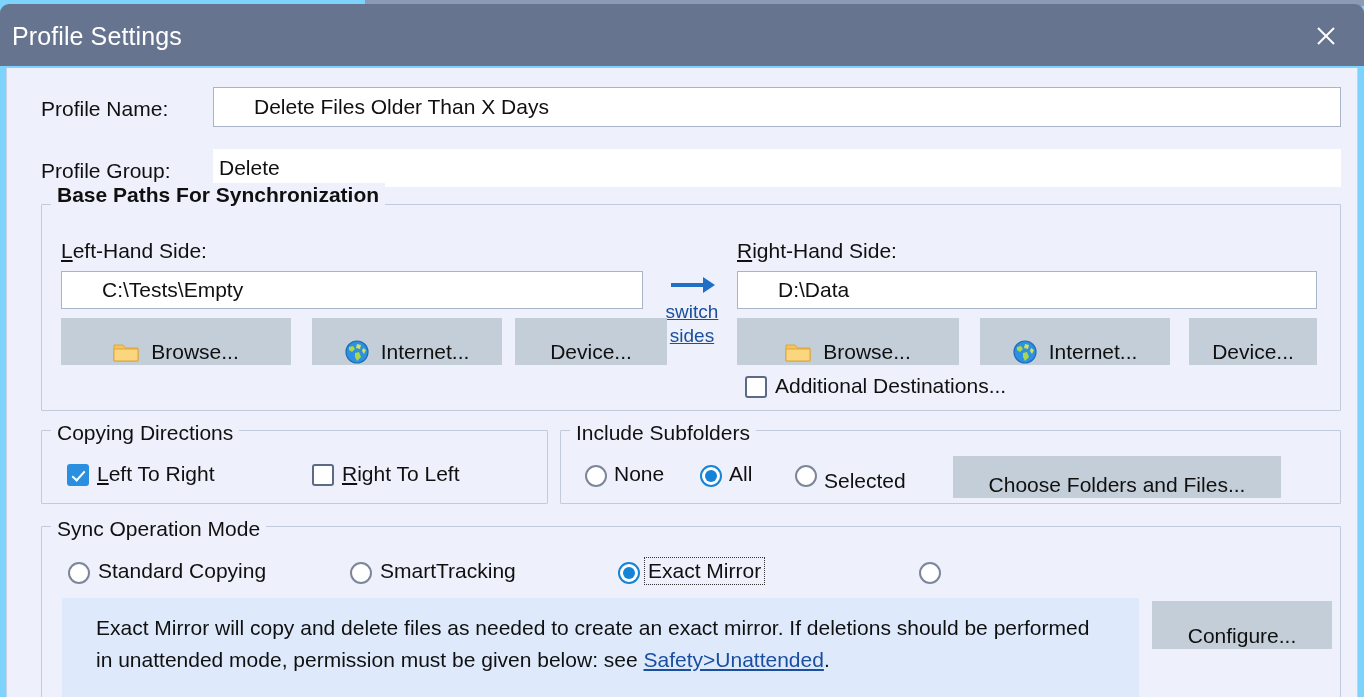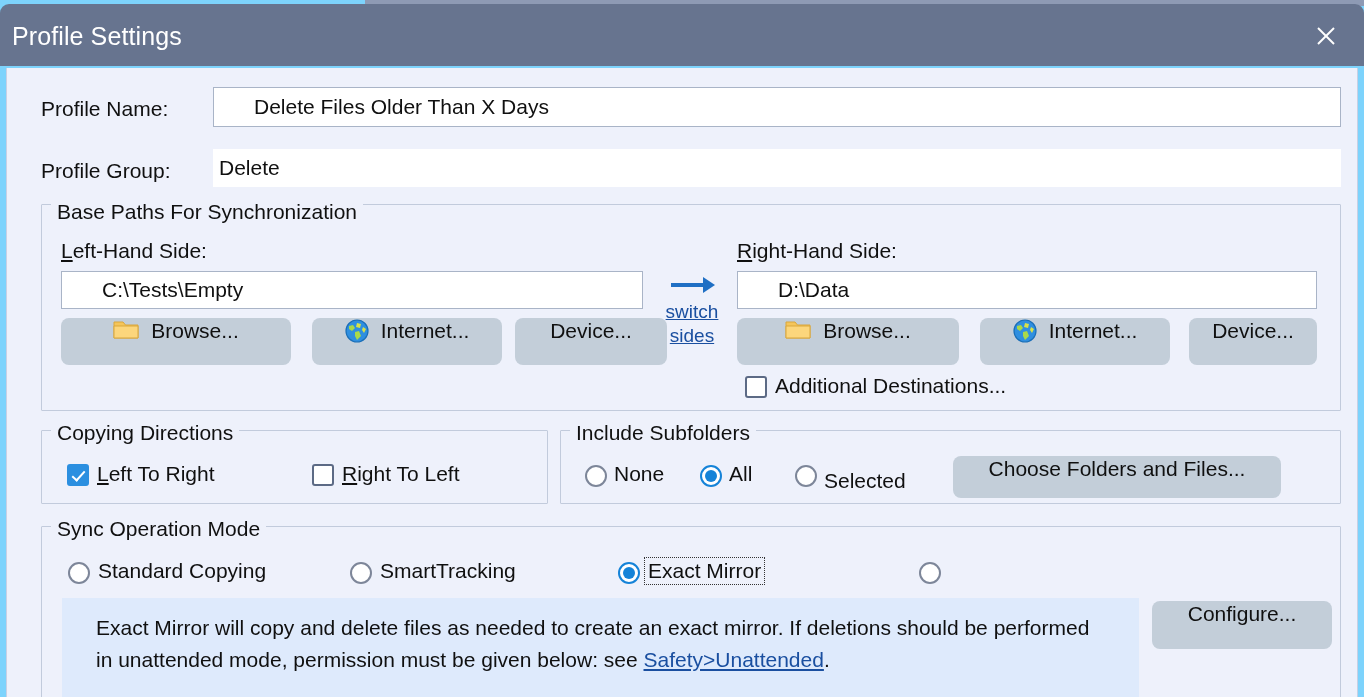--- a/index.html
+++ b/index.html
@@ -112,27 +112,27 @@
     padding: 0 6px;
     white-space: nowrap;
   }
 
   
   .btn {
     position: absolute;
     box-sizing: border-box;
     background: #c3ced9;
     border: none;
-    border-radius: 8px;
+    border-radius: 0;
     font-family: "Liberation Sans", sans-serif;
     font-size: 21px;
     color: #101010;
     cursor: pointer;
     display: flex;
-    align-items: flex-start;
+    align-items: flex-end;
     justify-content: center;
     gap: 12px;
     white-space: nowrap;
   }
   .btn .ico { display: inline-flex; align-items: center; }
 
   
   .link {
     color: #1a4fa0;
     text-decoration: underline;
@@ -248,21 +248,21 @@
 
   <div class="body-area">
 
     <div class="lbl" style="left:34px; top:29px;">Profile Name:</div>
     <input class="tinput bordered" style="left: 206px; top: 19px; width: 1128px; height: 40px;" value="Delete Files Older Than X Days">
 
     <div class="lbl" style="left:34px; top:91px;">Profile Group:</div>
     <input class="tinput flat" style="left: 206px; top: 81px; width: 1128px; height: 38px;" value="Delete">
 
     <div class="groupbox" style="left:34px; top:136px; width:1300px; height:207px;"></div>
-    <div class="group-title" style="left:44px; top:132px;">Base Paths For Synchronization</div>
+    <div class="group-title" style="left:44px; top:115px;font-weight:bold;">Base Paths For Synchronization</div>
 
     <div class="lbl" style="left:54px; top:171px;"><span class="underline-accel">L</span><span>eft-Hand Side:</span></div>
     <input class="tinput bordered" style="left: 54px; top: 203px; width: 582px; height: 38px;" value="C:\Tests\Empty">
 
     <div class="lbl" style="left:730px; top:171px;"><span class="underline-accel">R</span><span>ight-Hand Side:</span></div>
     <input class="tinput bordered" style="left: 730px; top: 203px; width: 580px; height: 38px;" value="D:\Data">
 
     <div class="switch-wrap" style="left:648px; top:204px;">
       <svg class="switch-arrow" width="50" height="26" viewBox="0 0 50 26" aria-hidden="true">
         <line x1="4" y1="13" x2="38" y2="13" stroke="#1f6fc4" stroke-width="4"></line>

